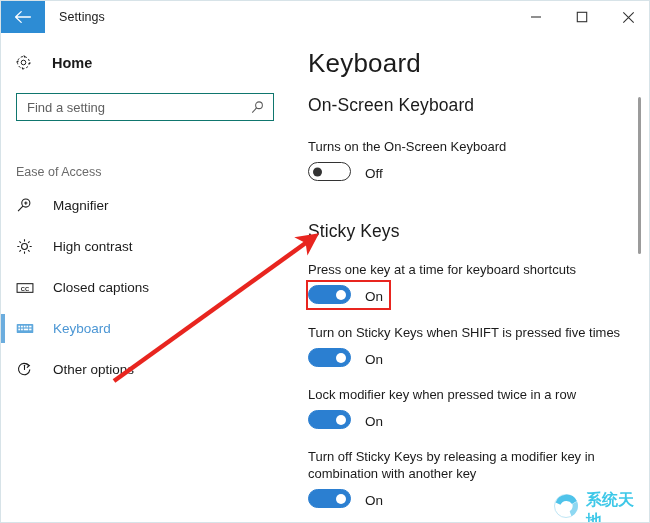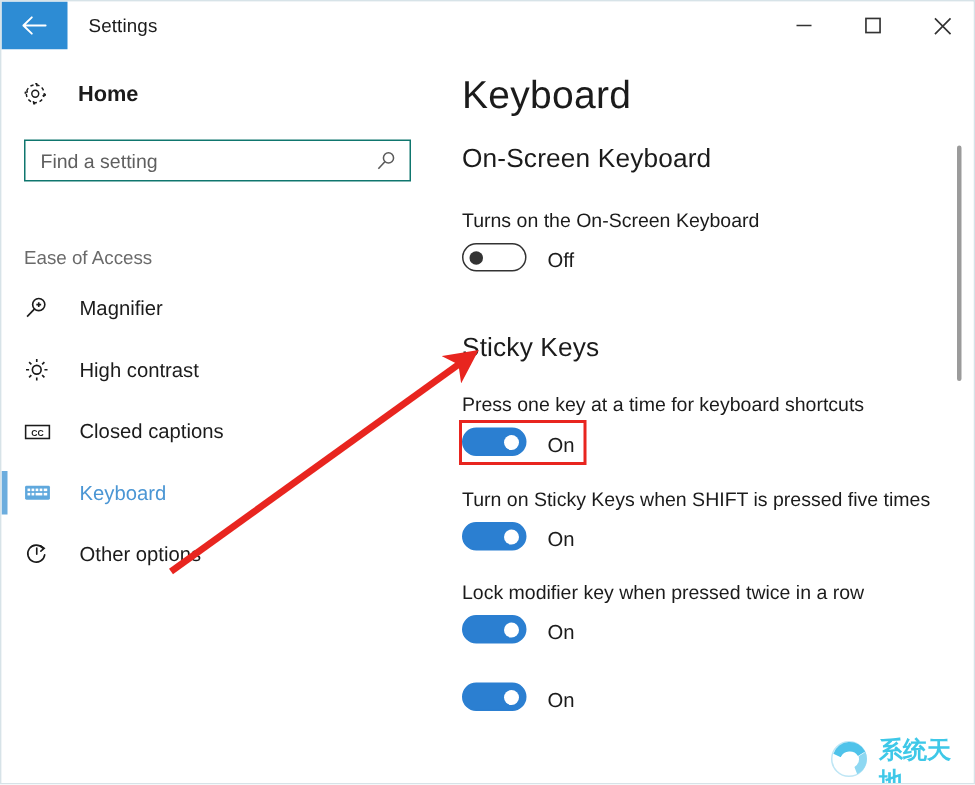--- a/index.html
+++ b/index.html
@@ -469,20 +469,21 @@
       <div class="setting-desc">Lock modifier key when pressed twice in a row</div>
       <div class="toggle-row">
         <div class="toggle on">
           <span class="knob"></span>
         </div>
         <span class="toggle-state">On</span>
       </div>
     </div>
 
     <div class="block" style="top:415px; width:300px;">
+      <div class="setting-desc">Turn off Sticky Keys by releasing a modifier key in combination with another key</div>
       <div class="toggle-row">
         <div class="toggle on">
           <span class="knob"></span>
         </div>
         <span class="toggle-state">On</span>
       </div>
     </div>
 
     <div class="scrollbar">
       <div class="scroll-thumb"></div>

